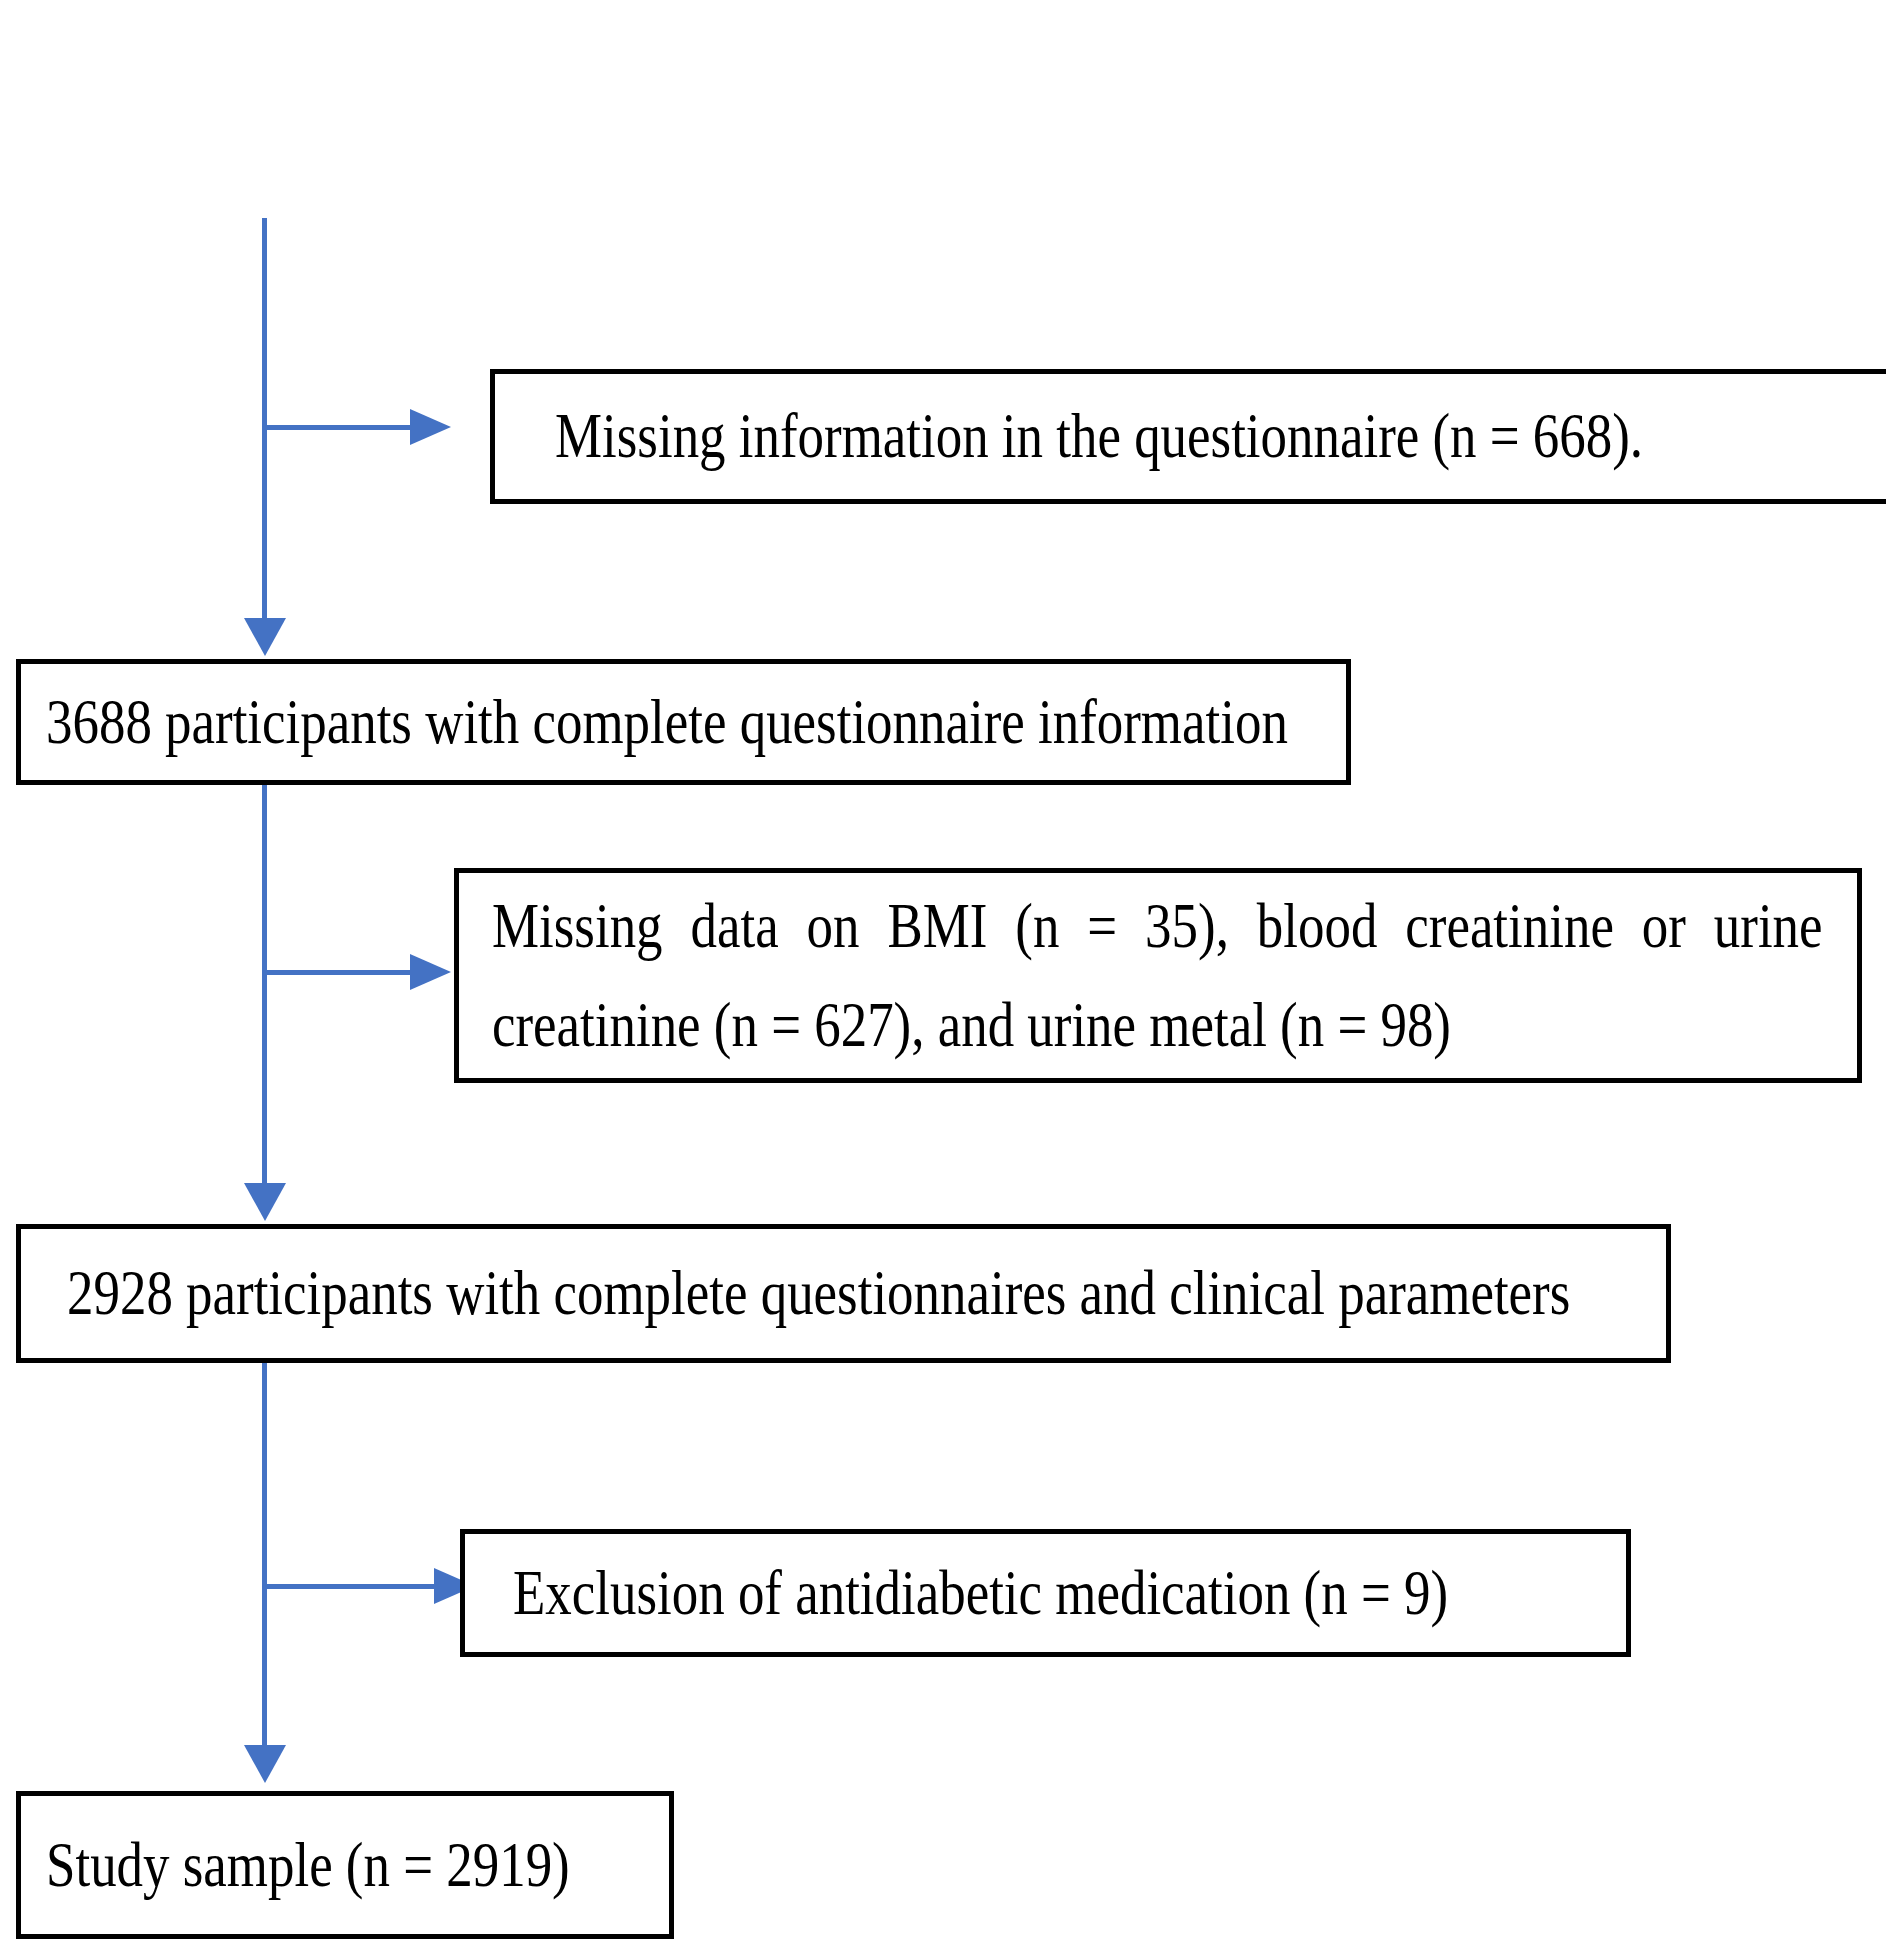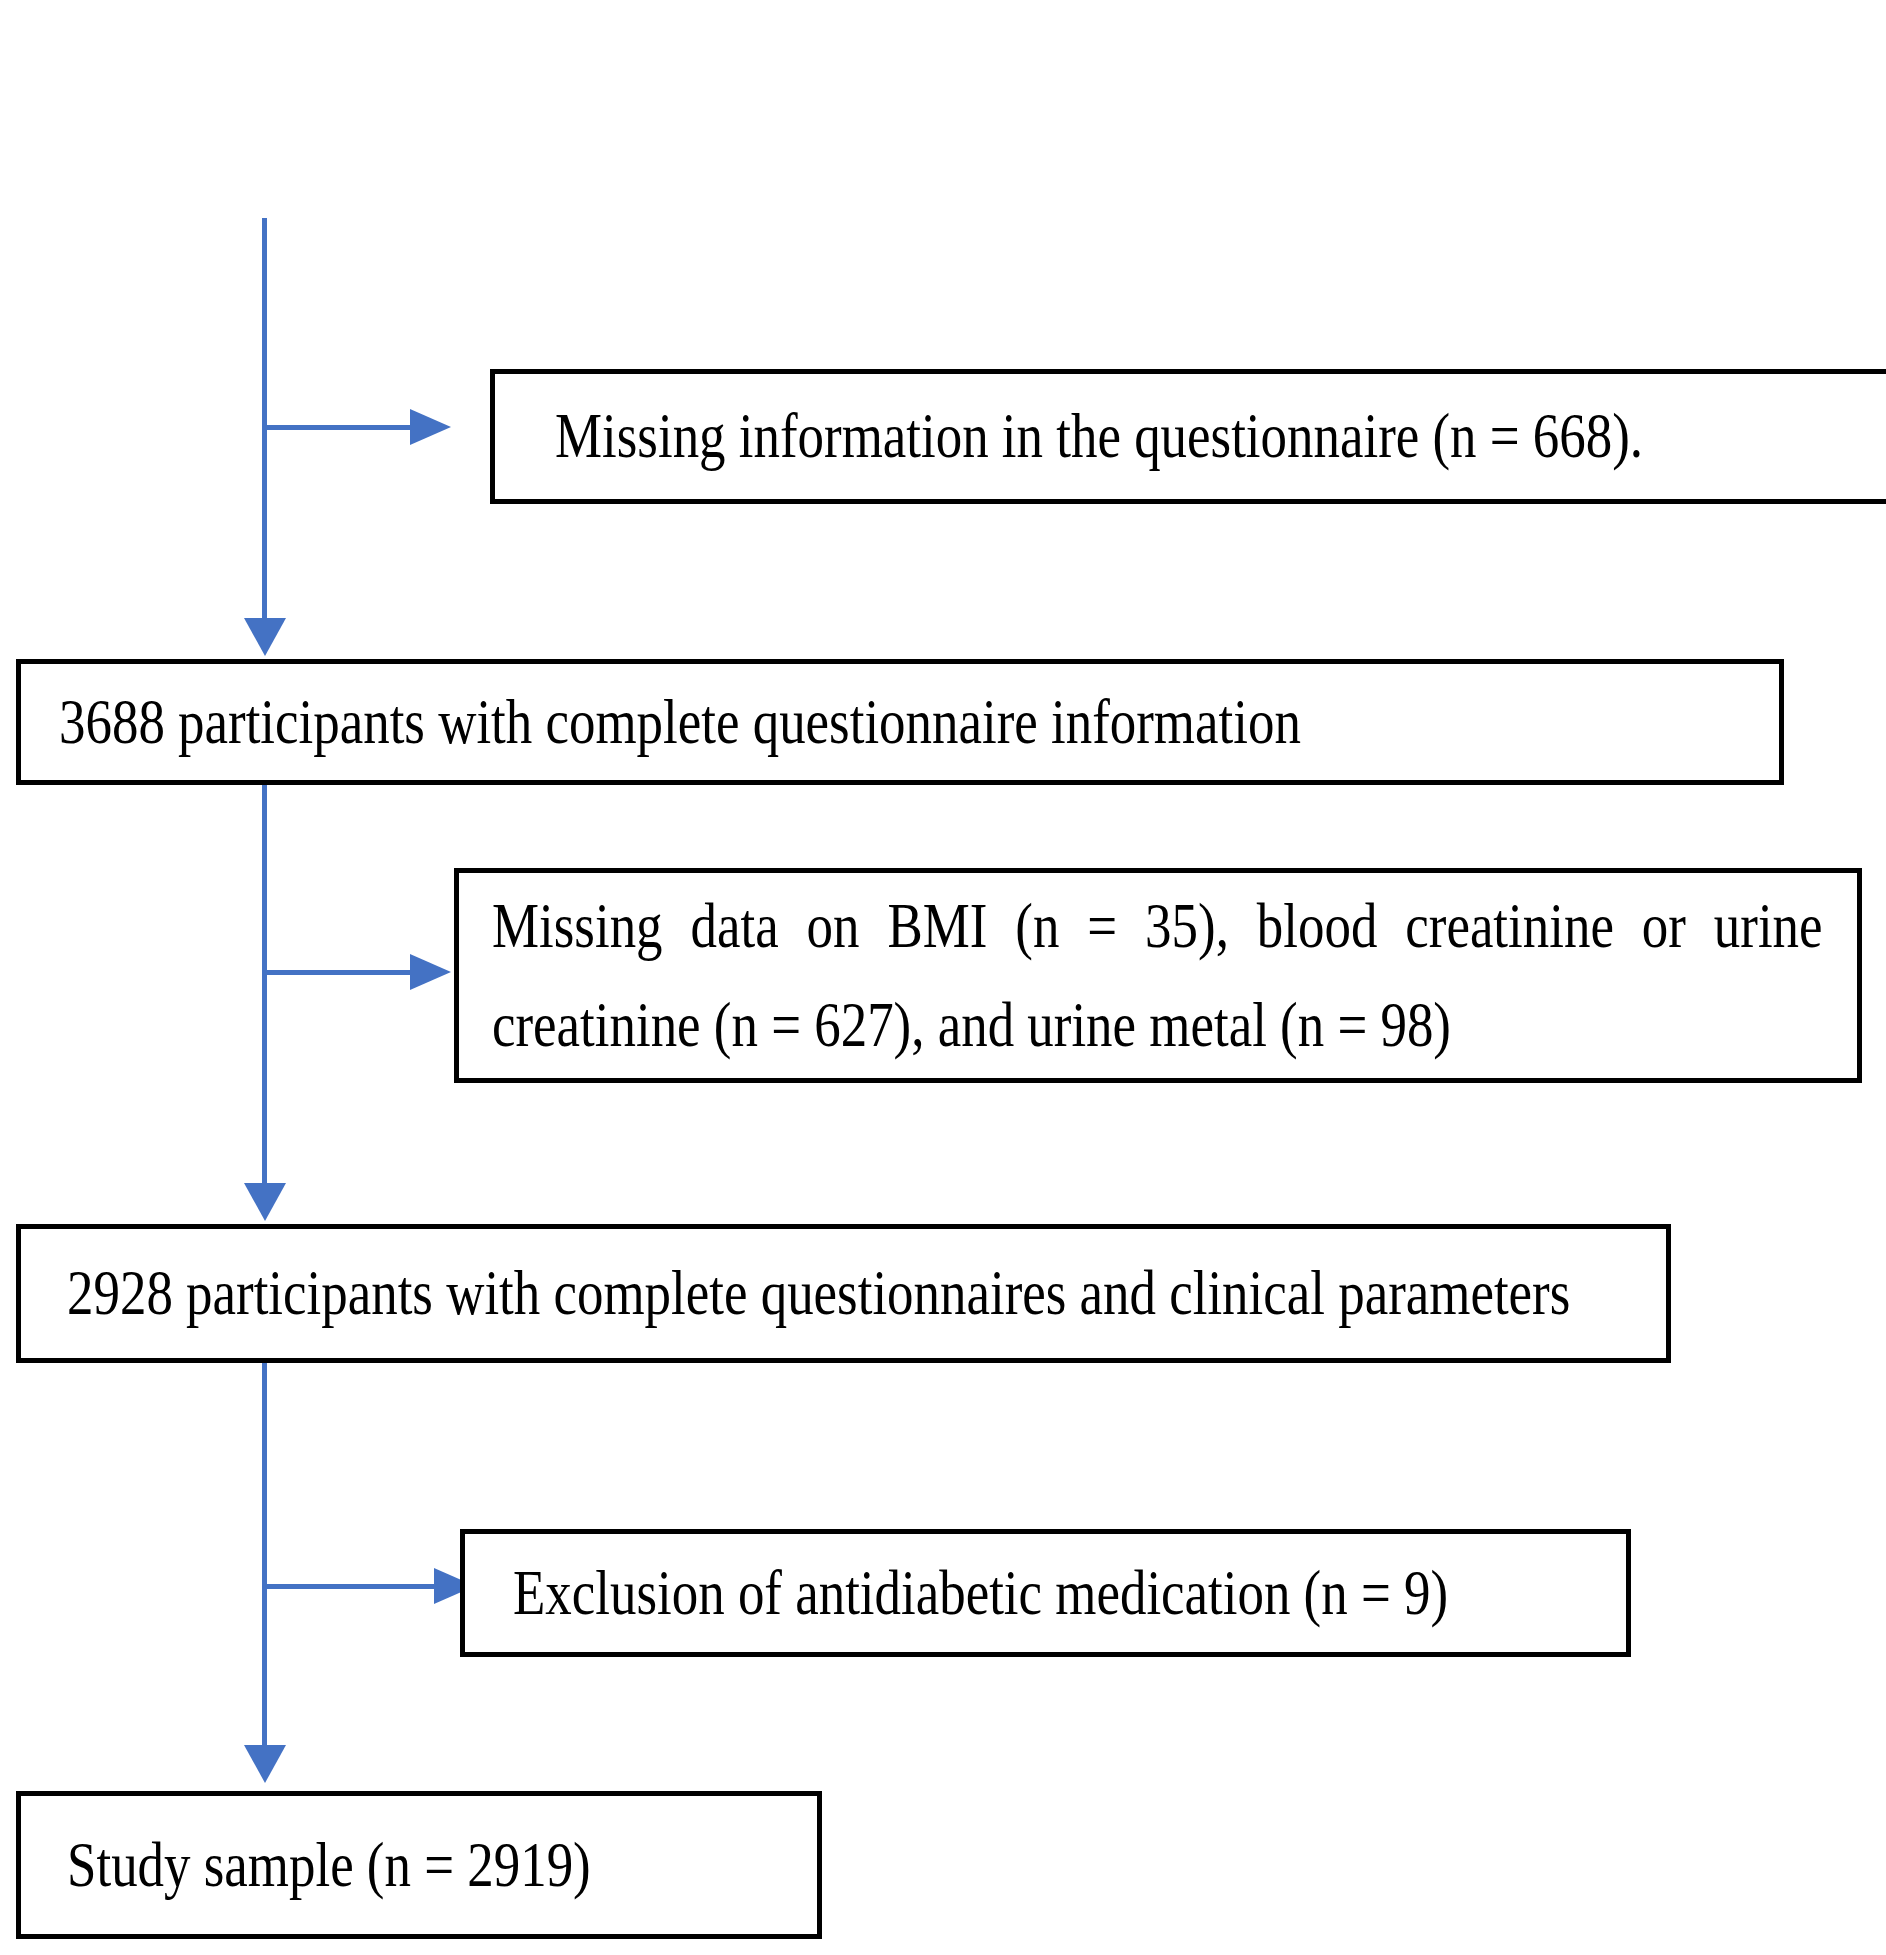--- a/index.html
+++ b/index.html
@@ -58,21 +58,21 @@
   <div class="vline" style="left:262px; top:218px; width:4.6px; height:401px;"></div>
   <div class="head-down" style="left:244px; top:618px;"></div>
 
   <div class="hline" style="left:264px; top:425px; width:146px; height:4.6px;"></div>
   <div class="head-right" style="left:410px; top:409px;"></div>
 
   <div class="fbox" style="left:454px; top:369px; width:1408px; height:135px; padding-left:60px;margin-left:36px;">
     <div class="tx">Missing information in the questionnaire (n = 668).</div>
   </div>
 
-  <div class="fbox" style="left:16.4px; top:659px; width:1768px; height:126px; padding-left:38px;">
+  <div class="fbox" style="left:16.4px; top:659px; width:1335px; height:126px; padding-left:25px;">
     <div class="tx">3688 participants with complete questionnaire information</div>
   </div>
 
   <div class="vline" style="left:262px; top:785px; width:4.6px; height:400px;"></div>
   <div class="head-down" style="left:244px; top:1183px;"></div>
 
   <div class="hline" style="left:264px; top:970px; width:146px; height:4.6px;"></div>
   <div class="head-right" style="left:410px; top:954px;"></div>
 
   <div class="fbox" style="left:454px; top:868px; width:1408px; height:215px; padding-left:33px; padding-right:33px;">
@@ -87,18 +87,18 @@
   <div class="vline" style="left:262px; top:1363px; width:4.6px; height:383px;"></div>
   <div class="head-down" style="left:244px; top:1745px;"></div>
 
   <div class="hline" style="left:264px; top:1584px; width:170px; height:4.6px;"></div>
   <div class="head-right" style="left:434px; top:1568px;"></div>
 
   <div class="fbox" style="left:460px; top:1529px; width:1171px; height:128px; padding-left:36px;align-items:flex-end;">
     <div class="tx">Exclusion of antidiabetic medication (n = 9)</div>
   </div>
 
-  <div class="fbox" style="left:16.4px; top:1791px; width:806px; height:148px; padding-left:46px;">
+  <div class="fbox" style="left:16.4px; top:1791px; width:658px; height:148px; padding-left:46px;align-items:flex-end;">
     <div class="tx">Study sample (n = 2919)</div>
   </div>
 
 </div>
 
 
 </body></html>

